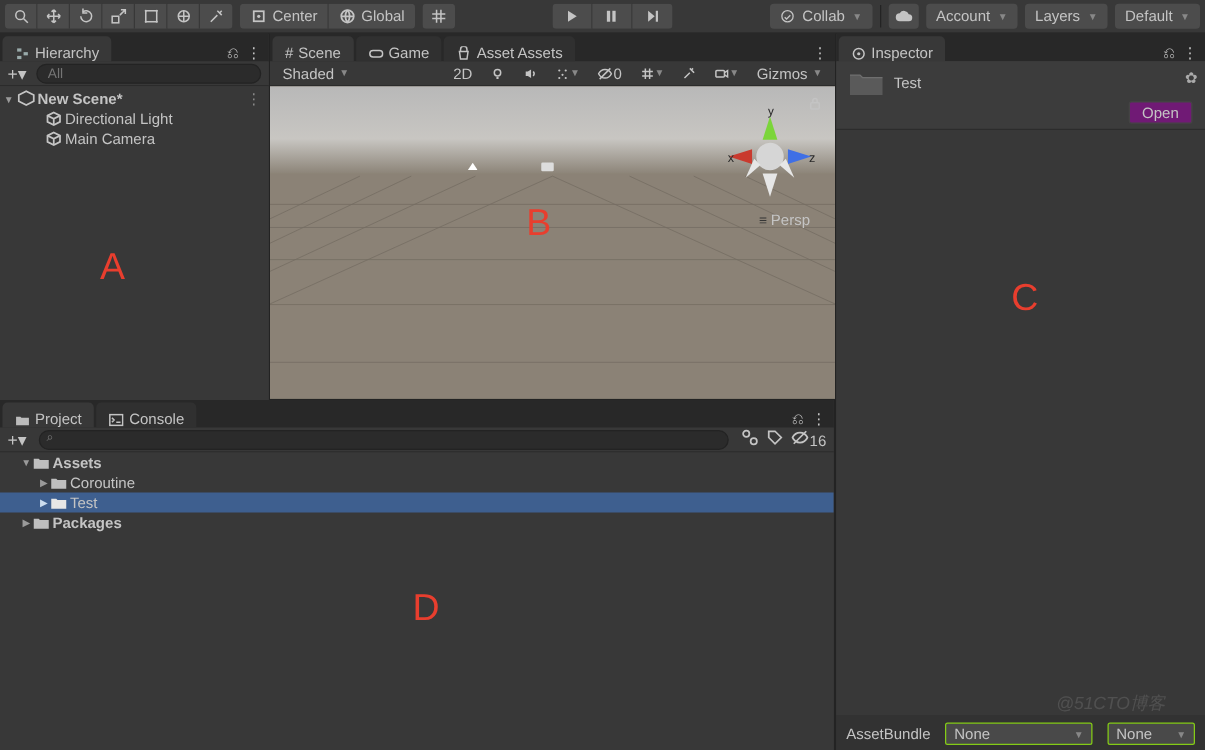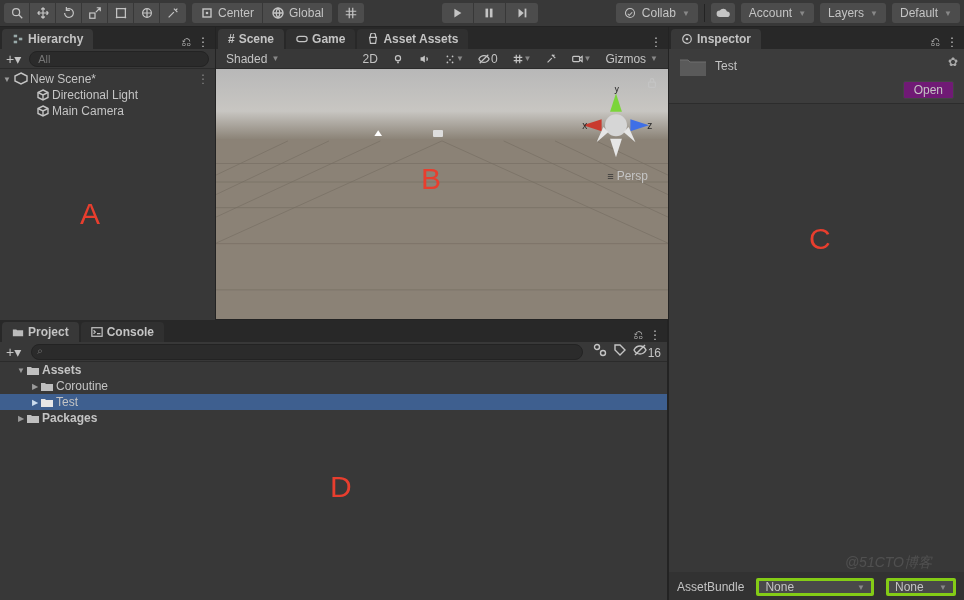--- a/index.html
+++ b/index.html
@@ -21,21 +21,21 @@
   .cloud-btn { width: 24px; height: 20px; background: #4c4c4c; border-radius: 3px; display: flex; align-items: center; justify-content: center; }
 
   
   .main-split { flex: 1 1 auto; display: flex; min-height: 0; }
   .col-left { width: 216px; display: flex; flex-direction: column; border-right: 1px solid #232323; }
   .col-mid  { flex: 1 1 auto; display: flex; flex-direction: column; min-width: 0; }
   .col-right{ width: 296px; display: flex; flex-direction: column; border-left: 1px solid #232323; }
 
   
   .tabs-bar { height: 22px; background: #282828; display: flex; align-items: flex-end; padding: 0 2px; gap: 2px; position: relative; }
-  .tab { height: 20px; background: #383838; border-radius: 4px 4px 0 0; padding: 0 10px; display: flex; align-items: center; gap: 4px; font-size: 11px; cursor: pointer; font-weight: bold; }
+  .tab { height: 20px; background: #383838; border-radius: 4px 4px 0 0; padding: 0 10px; display: flex; align-items: flex-end; gap: 4px; font-size: 11px; cursor: pointer; }
   .tab.inactive { background: #303030; color: #9a9a9a; }
   .tab .ti { width: 12px; height: 12px; }
   .tabs-bar .spacer { flex: 1; }
   .tabs-bar .tab-icons { display: flex; align-items: center; gap: 6px; padding-right: 4px; color: #888; }
 
   
   .ctrl-row { height: 20px; background: #383838; border-bottom: 1px solid #2b2b2b; display: flex; align-items: center; padding: 0 6px; gap: 4px; font-size: 11px; }
   .ctrl-row .plus { font-size: 14px; cursor: pointer; }
   .ctrl-row .search { flex: 1; margin-left: 4px; }
   .ctrl-row .search input { width: 100%; height: 16px; background: #2b2b2b; border: 1px solid #232323; border-radius: 8px; padding: 0 14px 0 8px; color: #bbb; font-size: 11px; outline: none; }
@@ -77,21 +77,21 @@
   .insp-header { background: #3c3c3c; padding: 6px 10px 4px 10px; border-bottom: 1px solid #2c2c2c; display: flex; flex-direction: column; gap: 4px; position: relative; }
   .insp-header .folder-ico { width: 28px; height: 22px; display: inline-block; }
   .insp-header-row { display: flex; align-items: center; gap: 8px; }
   .gear { position: absolute; right: 6px; top: 6px; color: #aaa; cursor: pointer; }
   .open-btn { margin-left: auto; height: 18px; padding: 0 10px; background: #701a75; border: 1px solid #444; border-radius: 2px; font-size: 11px; cursor: pointer; color: #ddd; }
   .insp-body { flex: 1; background: #383838; position: relative; }
   .asset-labels { border-top: 1px solid #2b2b2b; padding: 4px 8px 2px 8px; background: #3a3a3a; position: relative; }
   .asset-labels-title { font-weight: 700; font-size: 11px; color: #bdbdbd; }
   .tag-icon { position: absolute; right: 6px; top: 6px; width: 14px; height: 14px; background: #3e8de0; transform: rotate(45deg); }
   .asset-bundle-row { display: flex; align-items: center; gap: 12px; padding: 6px 8px 4px 8px; background: #323232; }
-  .ab-dd { flex: 1; height: 18px; background: #494949; border: 3px solid #84cc16; border-radius: 2px; padding: 0 6px; display: flex; align-items: center; font-size: 11px; cursor: pointer; }
+  .ab-dd { flex: 1; height: 18px; background: #494949; border: 1px solid #84cc16; border-radius: 2px; padding: 0 6px; display: flex; align-items: center; font-size: 11px; cursor: pointer; }
   .ab-dd.small { flex: 0 0 70px; }
   .ab-dd .caret { margin-left: auto; font-size: 8px; color: #888; }
 
   .watermark { position: absolute; right: 32px; bottom: 28px; font-size: 14px; color: rgba(255,255,255,0.12); font-style: italic; pointer-events: none; }
   .anno { position: absolute; font: 30px/1 Arial; color: #e83e2e; pointer-events: none; }
 
   
   .ico-stroke { stroke: #c4c4c4; stroke-width: 1.4; fill: none; }
 </style>
 </head>
@@ -244,21 +244,21 @@
         </div>
       </div>
       <div class="tree">
         <div class="tree-row">
           <span class="arrow">▼</span>
           <span class="ticon">
               <svg viewBox="0 0 14 14">
                 <path d="M7 1l6 3v5l-6 3-6-3V4z" class="ico-stroke"></path>
               </svg>
             </span>
-          <span style="font-weight:400">New Scene*</span>
+          <span style="font-weight:700">New Scene*</span>
           <span style="margin-left:auto;margin-right:6px;color:#888;cursor:pointer">⋮</span>
         </div>
         <div class="tree-row row-indent-1">
           <span class="arrow"></span>
           <span class="ticon">
               <svg viewBox="0 0 14 14">
                 <path d="M7 2l5 2.5v5L7 12 2 9.5v-5z" class="ico-stroke"></path>
                 <path d="M2 4.5L7 7l5-2.5M7 7v5" class="ico-stroke"></path>
               </svg>
             </span>

